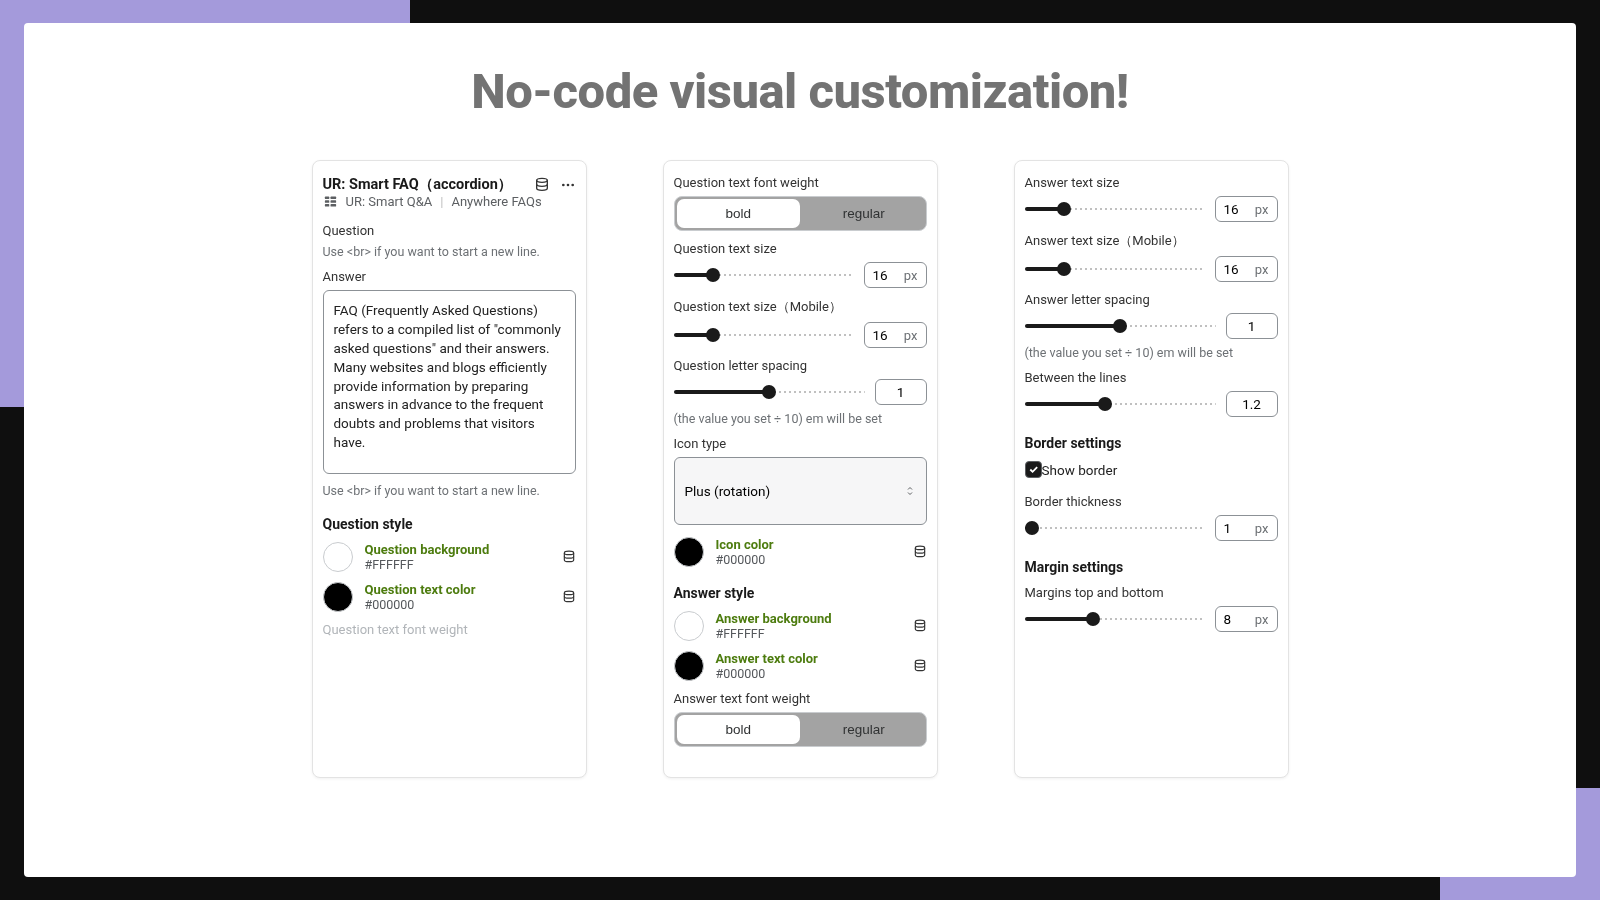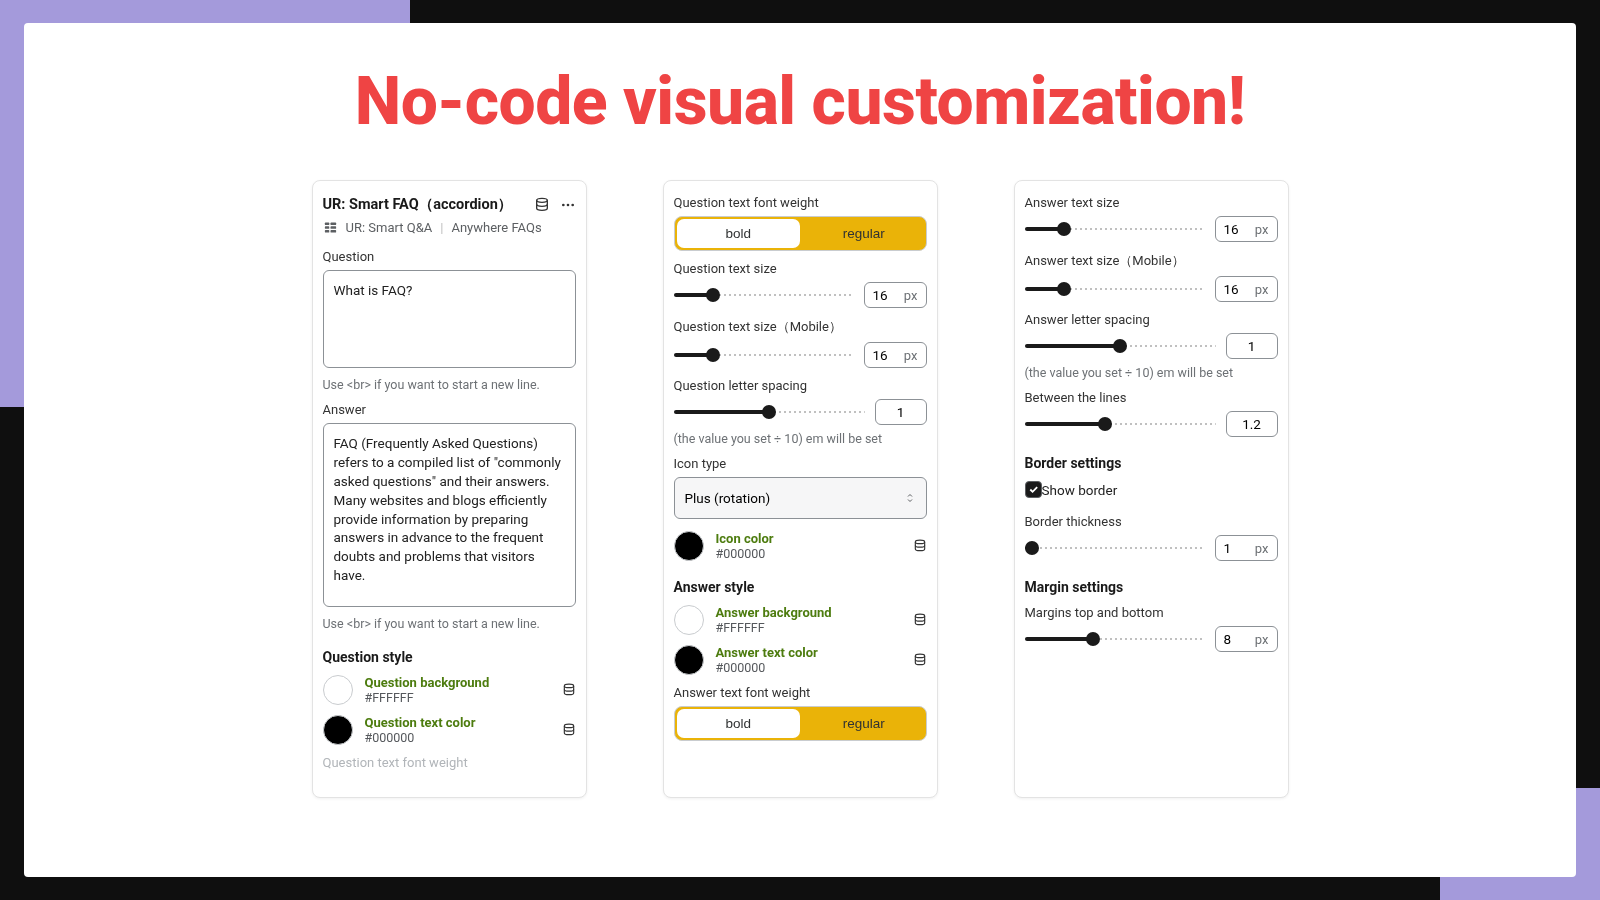--- a/index.html
+++ b/index.html
@@ -20,24 +20,24 @@
 }
 .white-card {
   position: absolute;
   left: 24px; top: 23px;
   width: 1552px; height: 854px;
   background: #fff;
   border-radius: 4px;
   padding-top: 40px;
 }
 .headline {
-  font-size: 66px;
+  font-size: 49px;
   font-weight: 800;
   text-align: center;
-  color: #ef4444;
+  color: #737373;
   margin-bottom: 40px;
   letter-spacing: -0.5px;
 }
 .panels {
   display: flex;
   justify-content: center;
   gap: 76px;
   padding: 0 20px;
 }
 .panel {
@@ -47,21 +47,20 @@
   border-radius: 8px;
   padding: 14px 10px 0 10px;
   height: 618px;
   overflow: hidden;
   box-shadow: 0 1px 3px rgba(0,0,0,0.06);
 }
 .panel-header {
   display: flex;
   align-items: center;
   justify-content: space-between;
-  margin-bottom: 6px;
 }
 .panel-title {
   font-size: 14.5px;
   font-weight: 700;
   color: #1a1a1a;
 }
 .header-icons { display: flex; gap: 10px; align-items: center; }
 .db-icon, .more-icon { width: 16px; height: 16px; color: #333; cursor: pointer; }
 .breadcrumb {
   display: flex; align-items: center; gap: 8px;
@@ -94,21 +93,21 @@
 }
 .swatch {
   width: 30px; height: 30px; border-radius: 50%;
   border: 1px solid #c9cccf; flex-shrink: 0;
 }
 .color-text .name { font-size: 13px; font-weight: 700; color: #4d7c0f; }
 .color-text .hex { font-size: 12.5px; color: #55585c; }
 .row-db { position: absolute; right: 0; top: 50%; transform: translateY(-50%); width: 14px; height: 14px; color: #333; }
 .fade-label { font-size: 13px; color: #b1b5b9; margin-top: 8px; }
 .seg-toggle {
-  display: flex; width: 100%; border: 1px solid #c9cccf; border-radius: 8px; overflow: hidden; background: #eab308;
+  display: flex; width: 100%; border: 1px solid #c9cccf; border-radius: 8px; overflow: hidden; background: #a3a3a3;
 }
 .seg-toggle button {
   flex: 1; padding: 7px 0; font-size: 13.5px; border: none; background: transparent; cursor: pointer; color: #303233;
 }
 .seg-toggle button.active { background: #fff; border-radius: 7px; margin: 2px; font-weight: 500; }
 .slider-row {
   display: flex; align-items: center; gap: 10px; margin-bottom: 6px;
 }
 .slider-track {
   flex: 1; height: 20px; position: relative; display: flex; align-items: center;
@@ -126,21 +125,21 @@
   transform: translate(-50%, 0);
 }
 .numbox {
   display: flex; align-items: center; border: 1px solid #8c9196; border-radius: 6px;
   padding: 4px 8px; min-width: 63px; justify-content: space-between; 
 }
 .numbox .val { font-size: 13.5px; color: #000; }
 .numbox .unit { font-size: 13px; color: #6d7175; }
 .select {
   display: flex; align-items: center; justify-content: space-between;
-  border: 1px solid #8c9196; border-radius: 6px; padding: 12px 10px;
+  border: 1px solid #8c9196; border-radius: 6px; padding: 25px 10px;
   font-size: 13.5px; background: #f6f6f7; cursor: pointer;
 }
 .select-caret { width: 12px; height: 12px; color: #5c5f62; }
 .checkbox-row { display: flex; align-items: center; gap: 0; margin-bottom: 16px; }
 .checkbox {
   width: 17px; height: 17px; border-radius: 4px; border: 1px solid #5c5f62;
   display: flex; align-items: center; justify-content: center; background: #1a1a1a; color: #fff;
 }
 .checkbox svg { width: 11px; height: 11px; }
 .checkbox-label { font-size: 13.5px; color: #222; }
@@ -180,21 +179,20 @@
             <rect x="12" y="4" width="9" height="4" rx="1"></rect>
             <rect x="12" y="10" width="9" height="4" rx="1"></rect>
             <rect x="12" y="16" width="9" height="4" rx="1"></rect>
           </svg>
         <span>UR: Smart Q&amp;A</span>
         <span class="sep">|</span>
         <span>Anywhere FAQs</span>
       </div>
 
       <div class="field-label">Question</div>
-      <textarea class="textarea q" style="">What is FAQ?</textarea>
       <div class="hint">Use &lt;br&gt; if you want to start a new line.</div>
 
       <div class="field-label">Answer</div>
       <textarea class="textarea a" style="">FAQ (Frequently Asked Questions) refers to a compiled list of "commonly asked questions" and their answers. Many websites and blogs efficiently provide information by preparing answers in advance to the frequent doubts and problems that visitors have.</textarea>
       <div class="hint">Use &lt;br&gt; if you want to start a new line.</div>
 
       <div class="section-title">Question style</div>
 
       <div class="color-row">
         <div class="swatch" style="background:#fff"></div>

